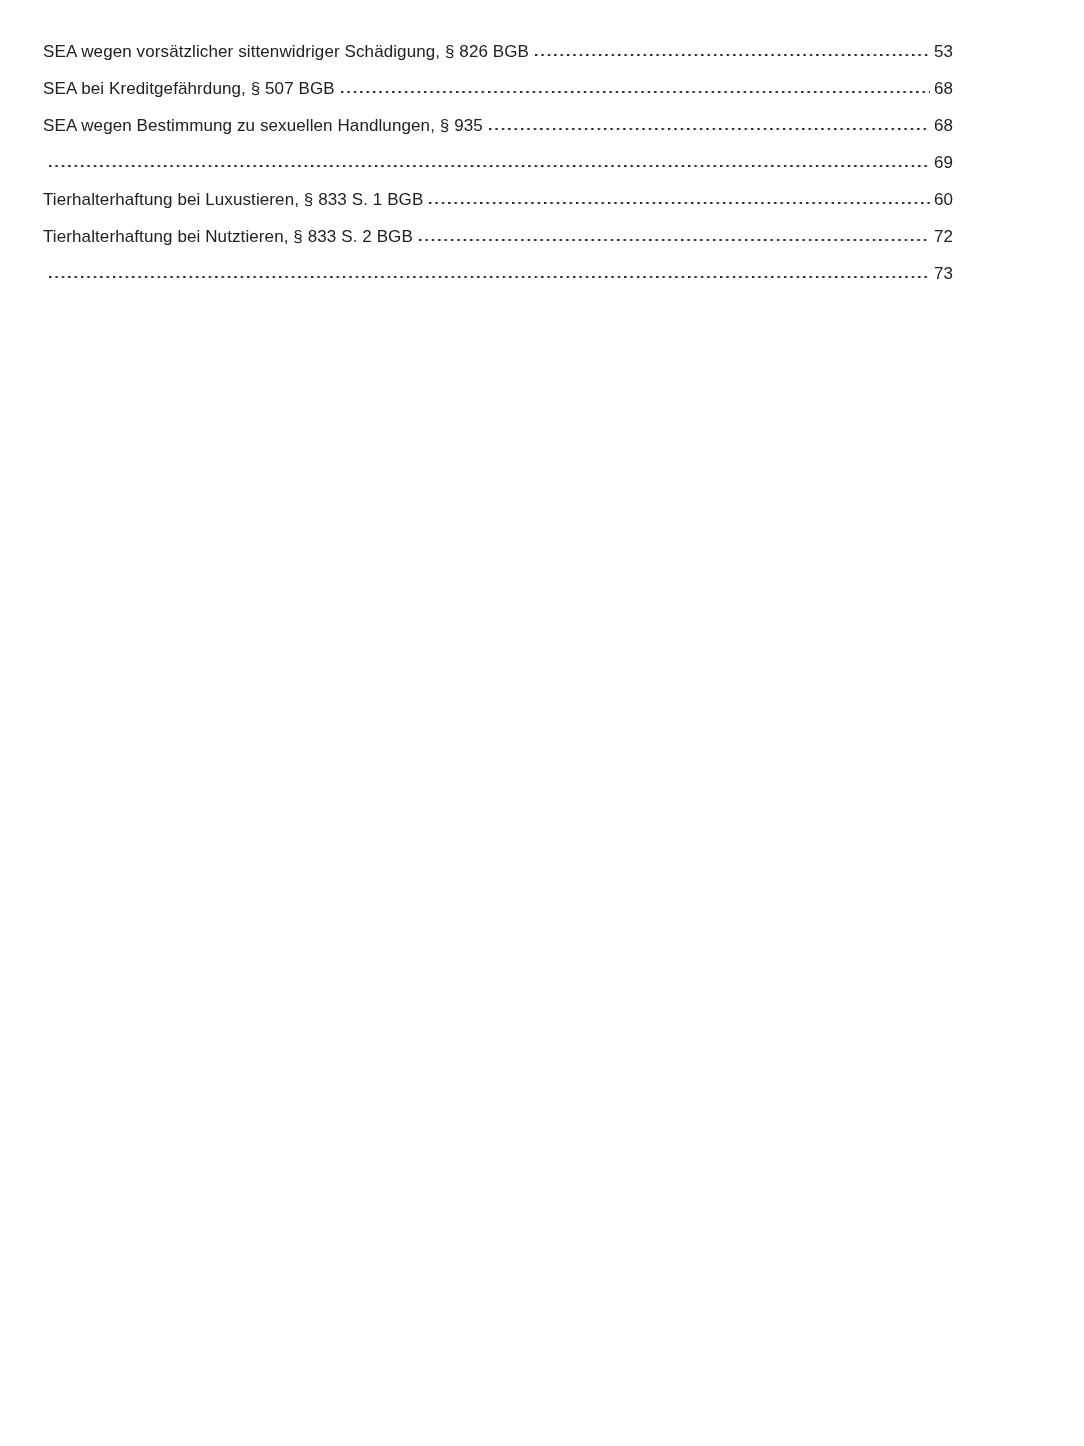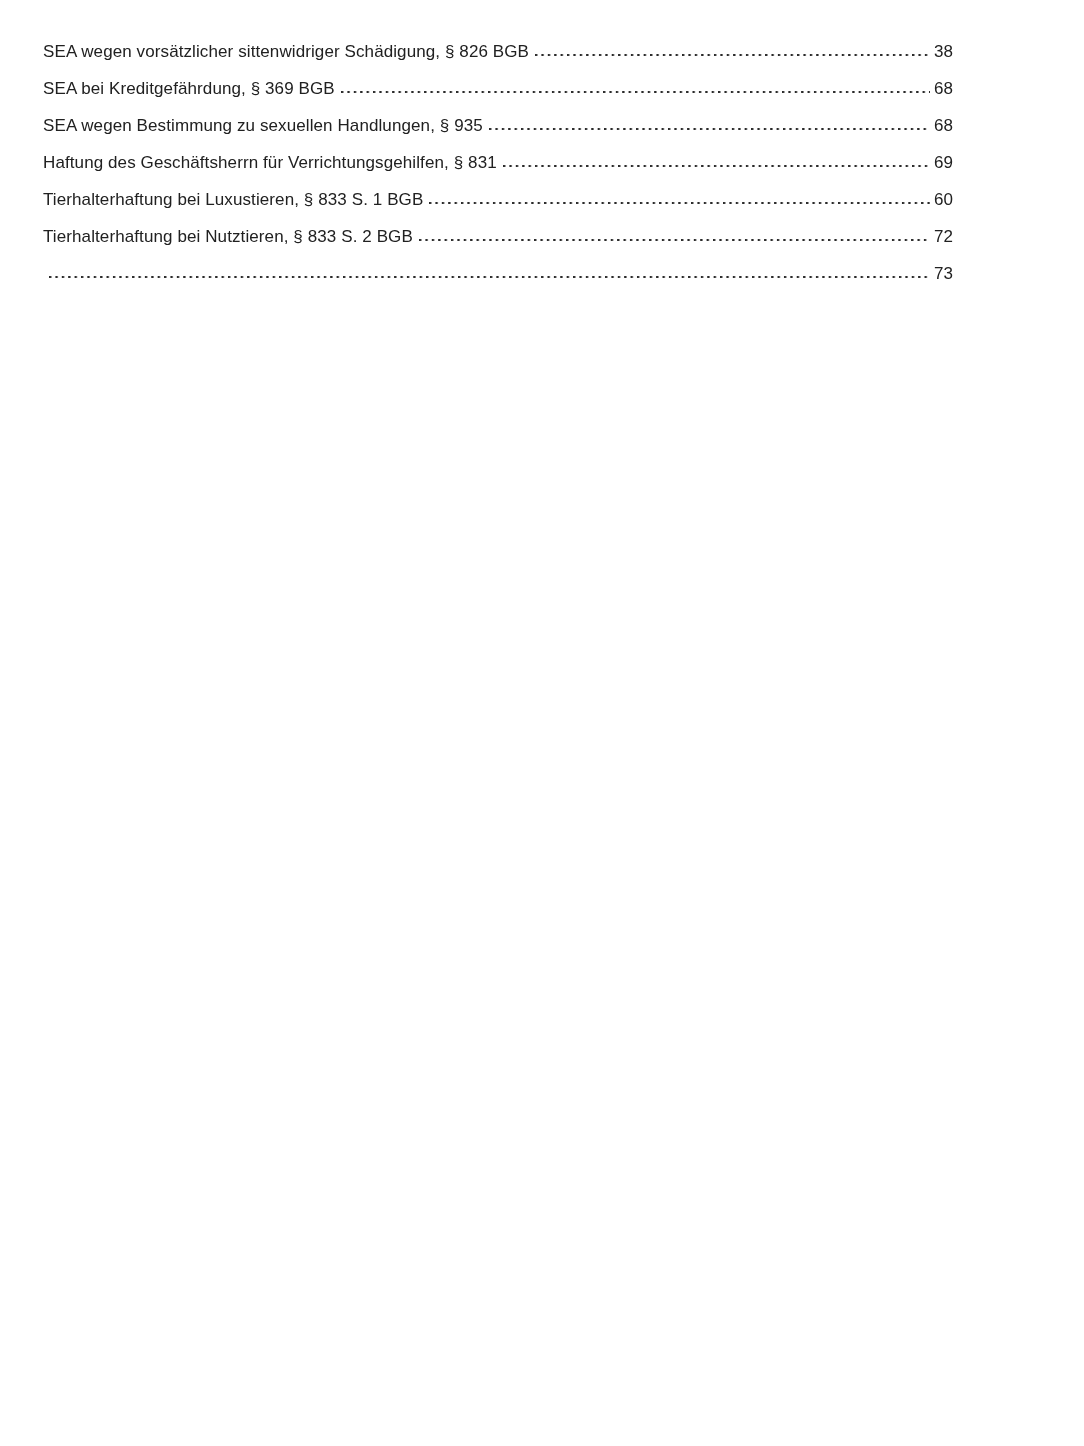--- a/index.html
+++ b/index.html
@@ -56,37 +56,36 @@
 </style>
 </head>
 <body>
 
 <div class="page">
   <div class="toc">
 
     <div class="toc-row">
       <span class="toc-title">SEA wegen vorsätzlicher sittenwidriger Schädigung, § 826 BGB</span>
       <span class="toc-leader"></span>
-      <span class="toc-page">38</span>
+      <span class="toc-page">53</span>
     </div>
 
     <div class="toc-row">
-      <span class="toc-title">SEA bei Kreditgefährdung, § 369 BGB</span>
+      <span class="toc-title">SEA bei Kreditgefährdung, § 507 BGB</span>
       <span class="toc-leader"></span>
       <span class="toc-page">68</span>
     </div>
 
     <div class="toc-row">
       <span class="toc-title">SEA wegen Bestimmung zu sexuellen Handlungen, § 935</span>
       <span class="toc-leader"></span>
       <span class="toc-page">68</span>
     </div>
 
     <div class="toc-row">
-      <span class="toc-title">Haftung des Geschäftsherrn für Verrichtungsgehilfen, § 831</span>
       <span class="toc-leader"></span>
       <span class="toc-page">69</span>
     </div>
 
 
     <div class="toc-row">
       <span class="toc-title">Tierhalterhaftung bei Luxustieren, § 833 S. 1 BGB</span>
       <span class="toc-leader"></span>
       <span class="toc-page">60</span>
     </div>

